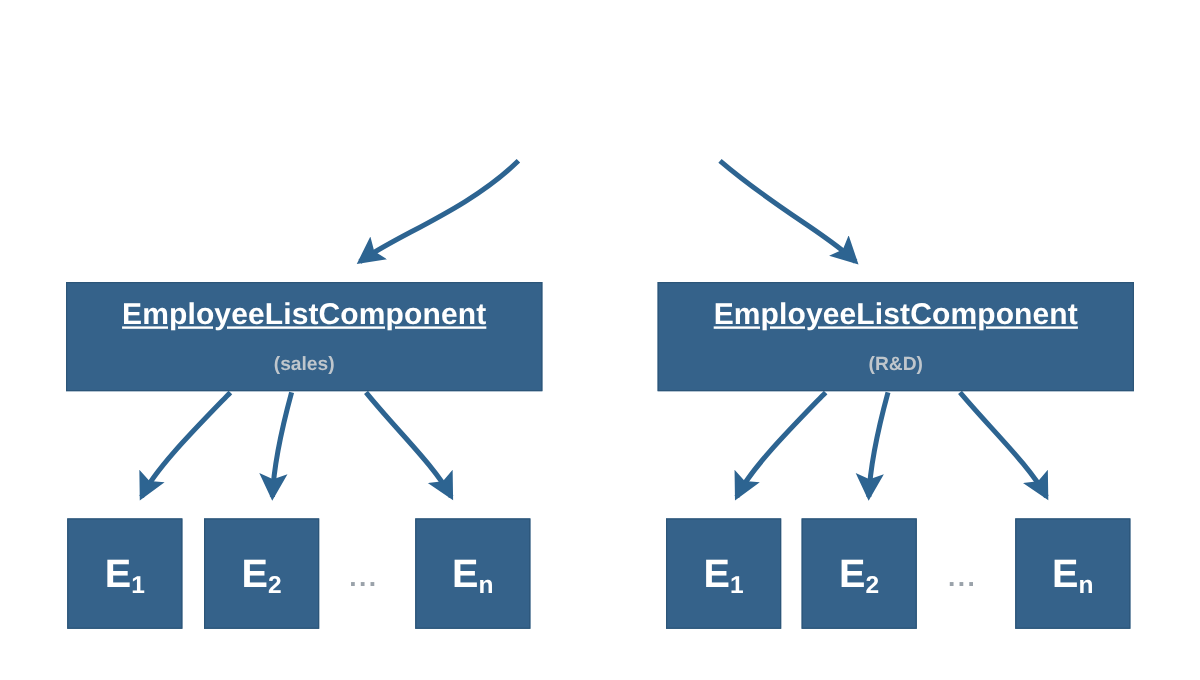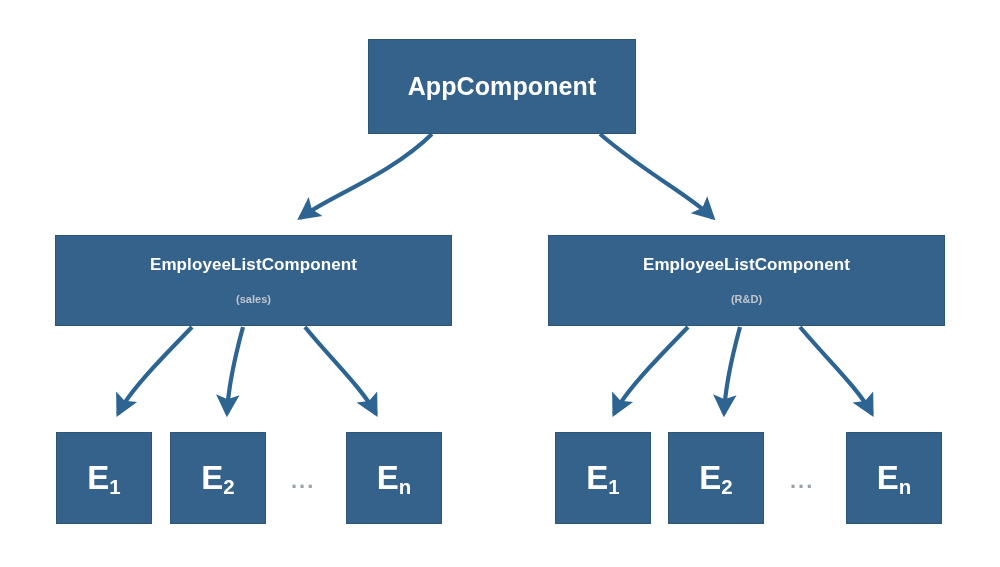--- a/index.html
+++ b/index.html
@@ -47,24 +47,25 @@
   .node-sub {
     font-weight: bold;
     color: #BFC6CC;
     line-height: 1.1;
     margin-top: 2px;
   }
   .root-node .node-title {
     font-size: 25px;
   }
   .branch-node .node-title {
-    font-size: 17px;
+    font-size: 25px;
+    text-decoration: underline;
   }
   .branch-node .node-sub {
-    font-size: 11px;
+    font-size: 16px;
     margin-top: 20px;
   }
   .leaf-node .node-title {
     font-size: 33px;
   }
   .leaf-node .node-title sub {
     font-size: 0.62em;
     line-height: 0;
     vertical-align: baseline;
     position: relative;
@@ -98,23 +99,20 @@
 
     <path d="M 192 327 C 162 358, 130 390, 118 414" fill="none" stroke="#2D6491" stroke-width="4.2" marker-end="url(#arrowhead)"></path>
     <path d="M 243 327 C 234 360, 228 390, 227 414" fill="none" stroke="#2D6491" stroke-width="4.2" marker-end="url(#arrowhead)"></path>
     <path d="M 305 327 C 330 358, 362 388, 376 414" fill="none" stroke="#2D6491" stroke-width="4.2" marker-end="url(#arrowhead)"></path>
 
     <path d="M 688 327 C 658 358, 626 390, 614 414" fill="none" stroke="#2D6491" stroke-width="4.2" marker-end="url(#arrowhead)"></path>
     <path d="M 740 327 C 731 360, 725 390, 724 414" fill="none" stroke="#2D6491" stroke-width="4.2" marker-end="url(#arrowhead)"></path>
     <path d="M 800 327 C 826 358, 858 388, 872 414" fill="none" stroke="#2D6491" stroke-width="4.2" marker-end="url(#arrowhead)"></path>
   </svg>
 
-  <div class="node root-node" style="left:368px; top:39px; width:268px; height:95px;">
-    <div class="node-title">AppComponent</div>
-  </div>
 
   <div class="node branch-node" style="left:55px; top:235px; width:397px; height:91px;">
     <div class="node-title">EmployeeListComponent</div>
     <div class="node-sub">(sales)</div>
   </div>
 
   <div class="node branch-node" style="left:548px; top:235px; width:397px; height:91px;">
     <div class="node-title">EmployeeListComponent</div>
     <div class="node-sub">(R&amp;D)</div>
   </div>

